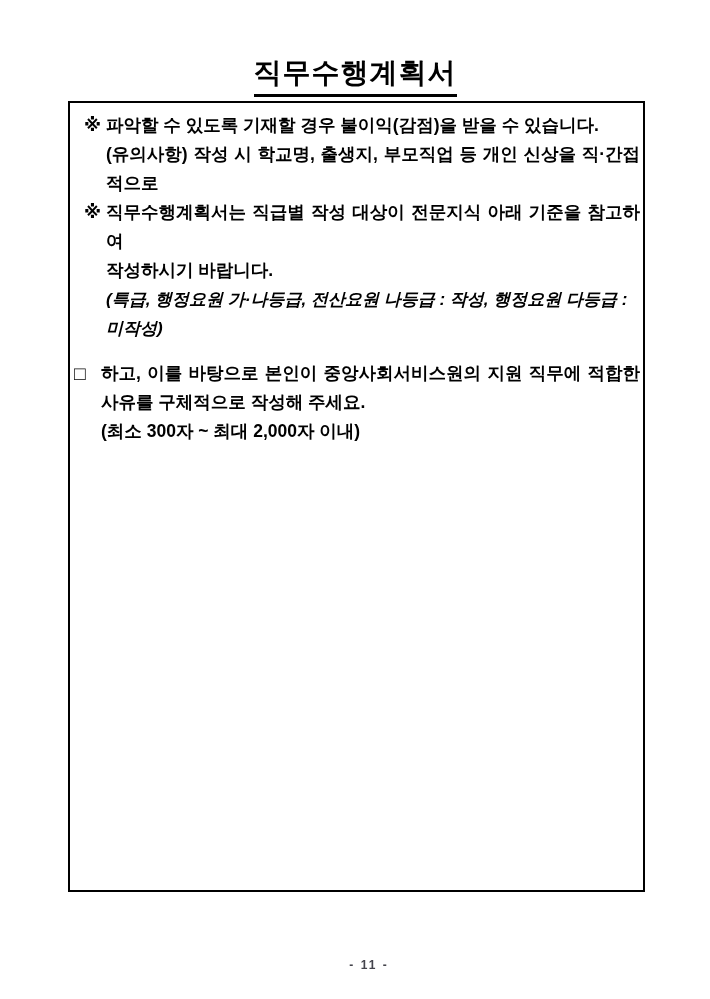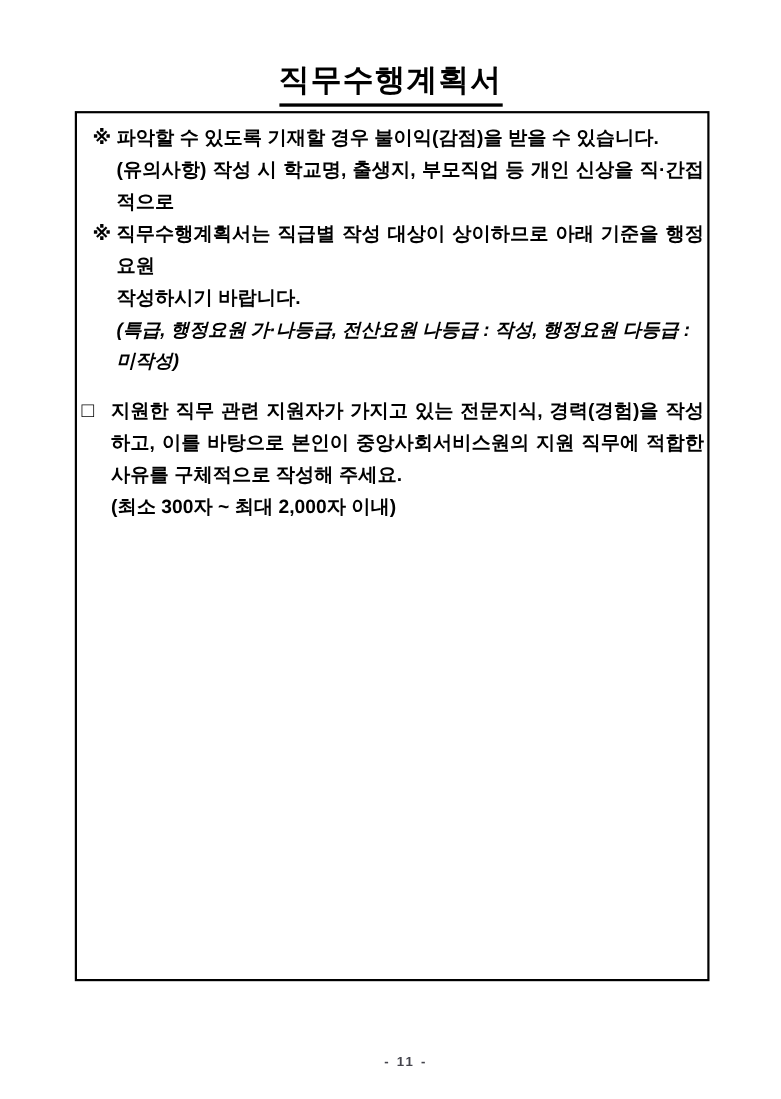--- a/index.html
+++ b/index.html
@@ -100,33 +100,32 @@
       <div class="marker">※</div>
       <div class="ptext">
         <div class="line">파악할 수 있도록 기재할 경우 불이익(감점)을 받을 수 있습니다.</div>
         <div class="line just">(유의사항) 작성 시 학교명, 출생지, 부모직업 등 개인 신상을 직·간접적으로</div>
       </div>
     </div>
 
     <div class="para notes">
       <div class="marker">※</div>
       <div class="ptext">
-        <div class="line just">직무수행계획서는 직급별 작성 대상이 상이하므로 아래 기준을 행정요원</div>
+        <div class="line just">직무수행계획서는 직급별 작성 대상이 전문지식 아래 기준을 참고하여</div>
         <div class="line">작성하시기 바랍니다.</div>
       </div>
     </div>
 
     <div class="red-note">(특급, 행정요원 가·나등급, 전산요원 나등급 : 작성, 행정요원 다등급 : 미작성)</div>
 
     <div class="gap"></div>
 
     <div class="para">
       <div class="marker box-marker">□</div>
       <div class="ptext">
-        <div class="line just">지원한 직무 관련 지원자가 가지고 있는 전문지식, 경력(경험)을 작성</div>
         <div class="line just">하고, 이를 바탕으로 본인이 중앙사회서비스원의 지원 직무에 적합한</div>
         <div class="line">사유를 구체적으로 작성해 주세요.</div>
         <div class="line">(최소 300자 ~ 최대 2,000자 이내)</div>
       </div>
     </div>
 
   </div>
 
   <div class="page-number">- 11 -</div>
 

